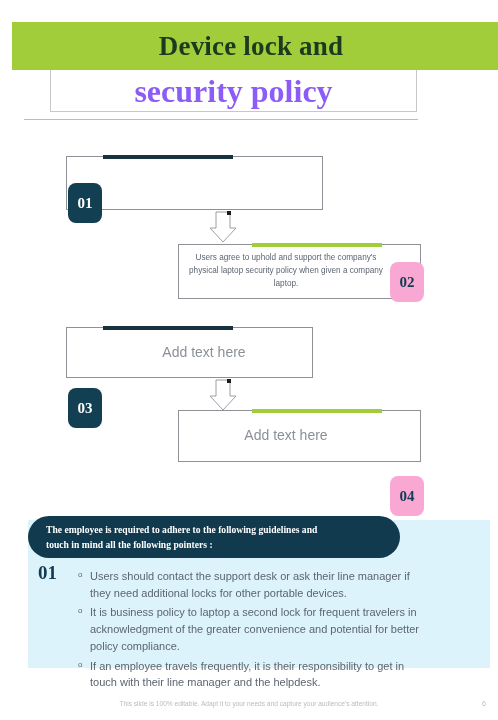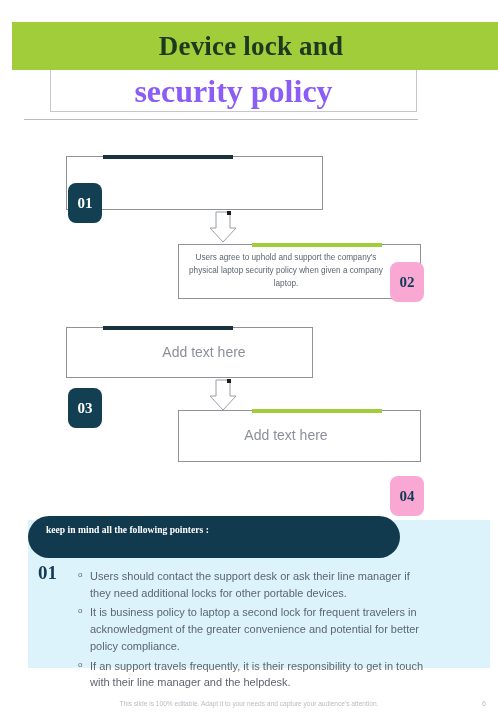--- a/index.html
+++ b/index.html
@@ -263,34 +263,35 @@
 
   <div class="step-box" style="left:178px; top:410px; width:243px; height:52px;"></div>
   <div class="step-accent green" style="left:252px; top:409px; width:130px;"></div>
   <div class="step-text placeholder" style="left:180px; top:410px; width:212px; height:52px;">Add text here</div>
   <div class="badge green" style="left:390px; top:430px;margin-top:46px;">04</div>
 </div>
 
 <div class="blue-panel"></div>
 
 <div class="pill">
-  <div class="pill-text">keep in mind  all the following  pointers :</div>
+  <div class="pill-text">The employee is required  to adhere to the following  guidelines and</div>
+  <div class="pill-text">touch in mind  all the following  pointers :</div>
 </div>
 
 <div class="big-num">01</div>
 
 <div class="bullets">
   <div class="bullet-row">
     <span class="bullet-mark">o</span>
     <span class="bullet-text">Users should contact the support desk or ask their line manager if they need additional locks for other portable devices.</span>
   </div>
   <div class="bullet-row">
     <span class="bullet-mark">o</span>
     <span class="bullet-text">It is business policy to laptop  a second lock for frequent travelers in acknowledgment of the greater convenience  and potential for better policy compliance.</span>
   </div>
   <div class="bullet-row">
     <span class="bullet-mark">o</span>
-    <span class="bullet-text">If an support travels frequently,  it is their responsibility to get in touch with their line manager and the helpdesk.</span>
+    <span class="bullet-text">If an employee travels frequently,  it is their responsibility to get in touch with their line manager and the helpdesk.</span>
   </div>
 </div>
 
 <div class="footer-note">This slide is 100% editable. Adapt it to your needs and capture your audience's attention.</div>
 <div class="footer-page">6</div>
 
 </body></html>

